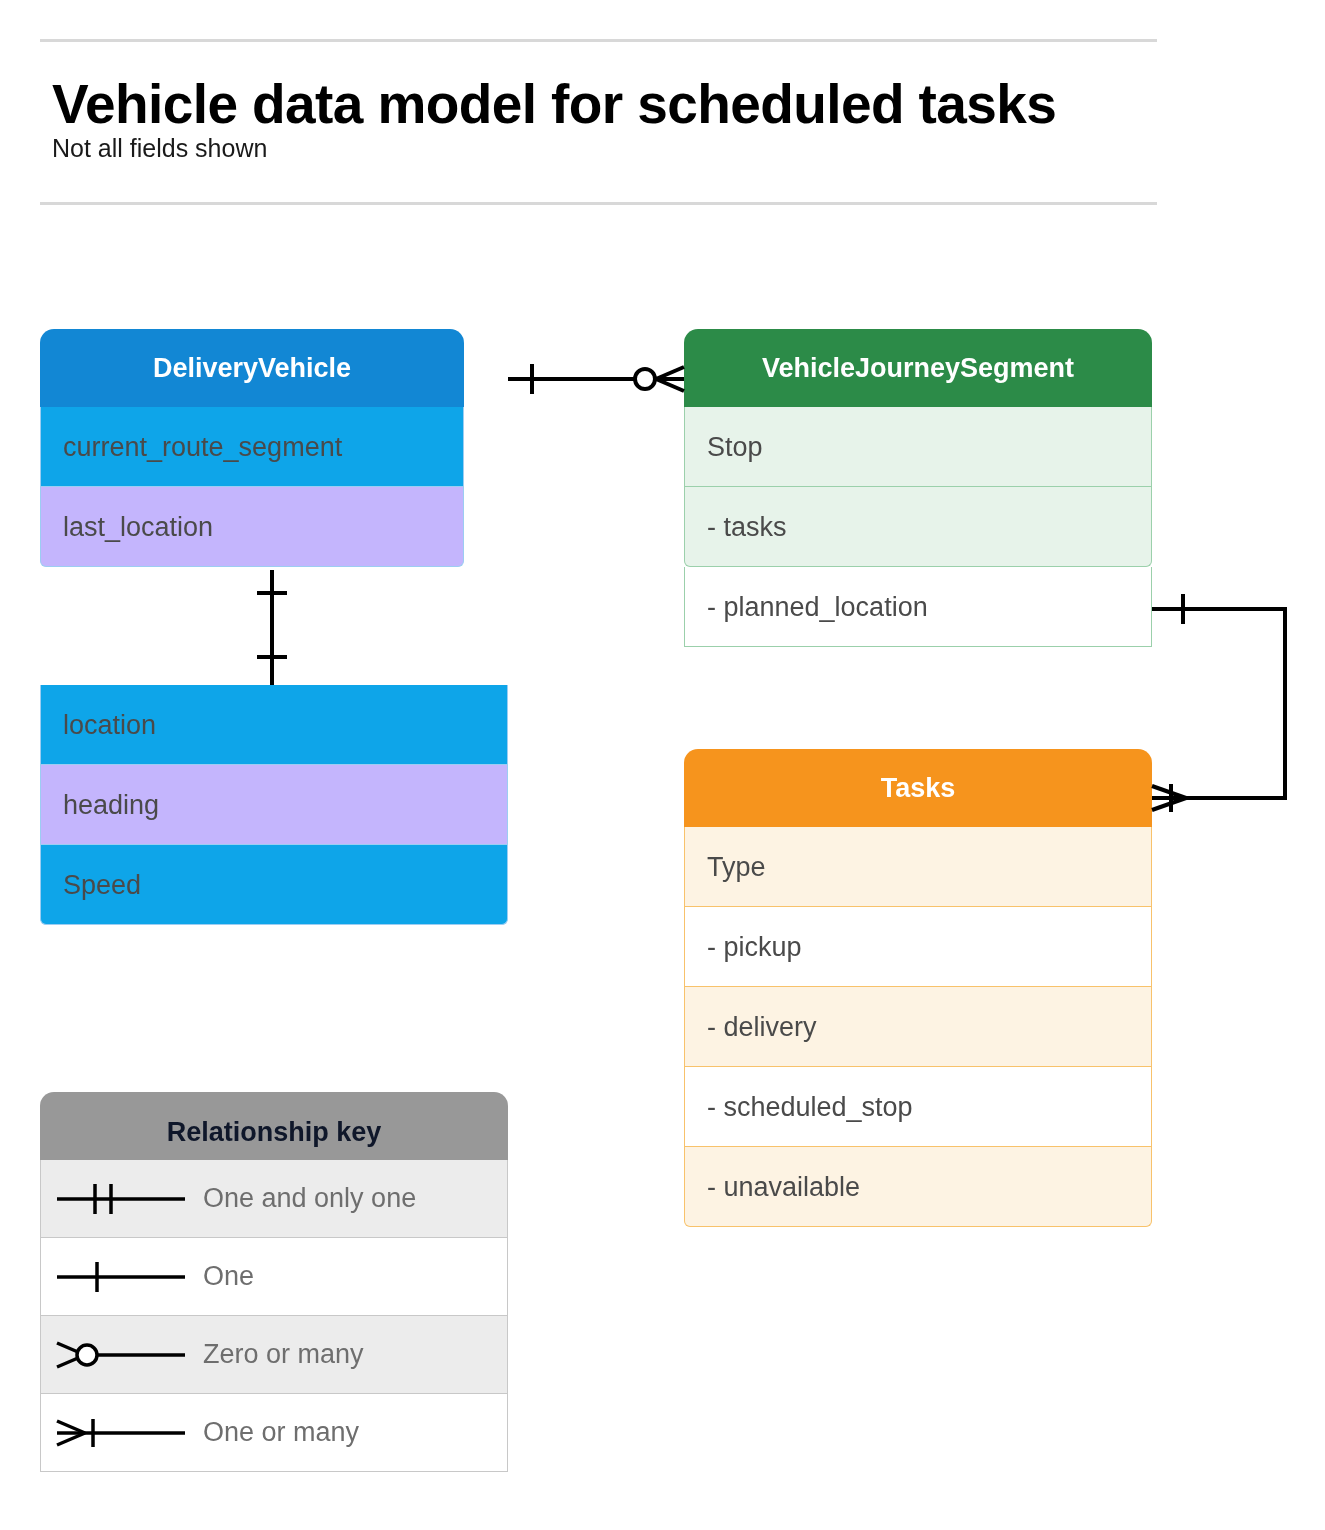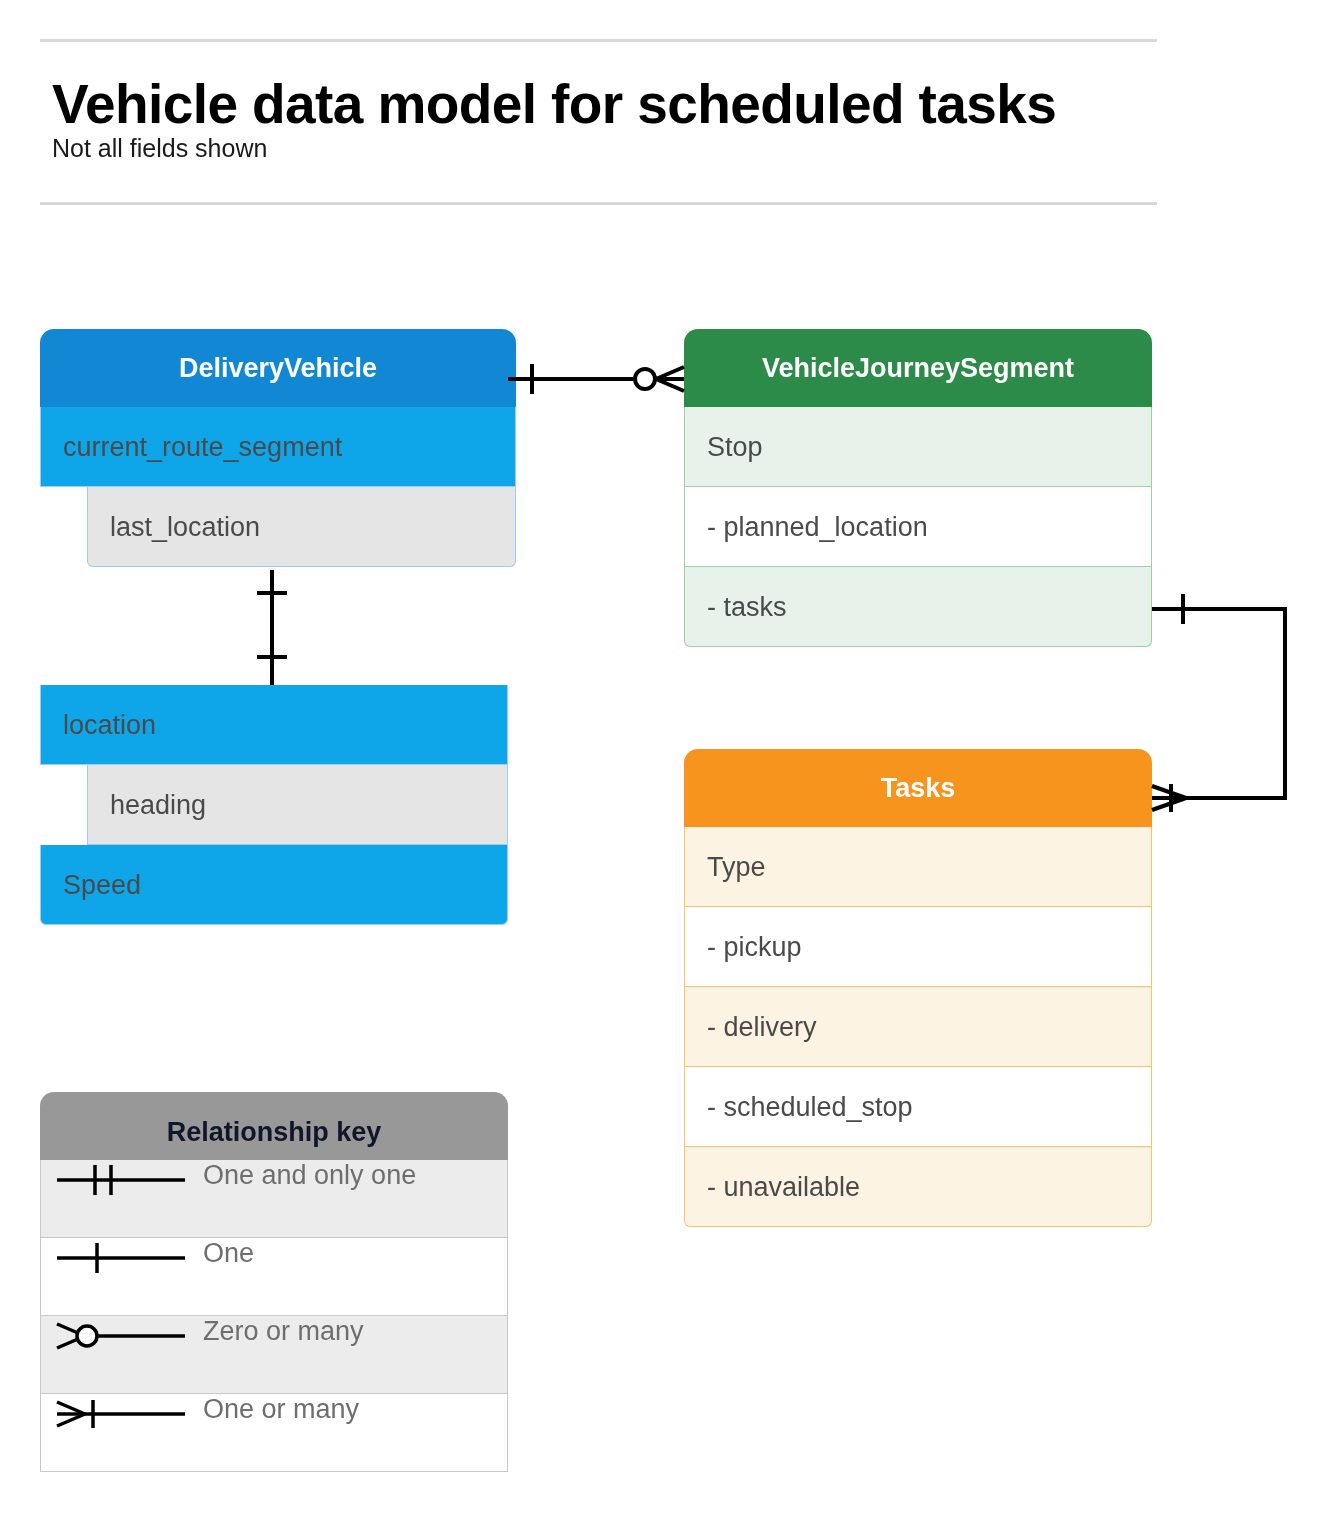--- a/index.html
+++ b/index.html
@@ -79,21 +79,21 @@
   }
   .entity-row.last { border-radius: 0 0 6px 6px; }
 
   
   .theme-blue .entity-header { background: #1287d4; }
   .theme-blue .entity-row {
     border: 1px solid #9ccdf2;
     border-top: none;
   }
   .theme-blue .entity-row.odd  { background: #0ea5e9; }
-  .theme-blue .entity-row.even { background: #e5e5e5; margin-left: 47px; }
+  .theme-blue .entity-row.even { background: #c4b5fd; }
 
   
   .theme-green .entity-header { background: #2c8b48; }
   .theme-green .entity-row {
     border: 1px solid #9bd0ab;
     border-top: none;
   }
   .theme-green .entity-row.odd  { background: #e7f3ea; }
   .theme-green .entity-row.even { background: #ffffff; }
 
@@ -123,21 +123,21 @@
     font-size: 27px;
     font-weight: 700;
     border-radius: 14px 14px 0 0;
   }
   .legend-row {
     height: 78px;
     border: 1px solid #c8c8c8;
     border-top: none;
     box-sizing: border-box;
     display: flex;
-    align-items: flex-start;
+    align-items: center;
   }
   .legend-row.odd  { background: #ececec; }
   .legend-row.even { background: #ffffff; }
   .legend-sym {
     width: 162px;
     flex: 0 0 162px;
     display: flex;
     align-items: center;
     justify-content: center;
   }
@@ -159,31 +159,31 @@
 </head>
 <body>
 
 <div id="page">
 
   <div class="rule" id="rule-top"></div>
   <div id="page-title">Vehicle data model for scheduled tasks</div>
   <div id="page-subtitle">Not all fields shown</div>
   <div class="rule" id="rule-bot"></div>
 
-  <div class="entity theme-blue" style="left:40px; top:329px; width:476px;">
+  <div class="entity theme-blue" style="left:40px; top:329px; width:424px;">
     <div class="entity-header">DeliveryVehicle</div>
     <div class="entity-row odd">current_route_segment</div>
     <div class="entity-row even last">last_location</div>
   </div>
 
   <div class="entity theme-green" style="left:684px; top:329px; width:468px;">
     <div class="entity-header">VehicleJourneySegment</div>
     <div class="entity-row odd">Stop</div>
+    <div class="entity-row odd last">- tasks</div>
     <div class="entity-row even">-  planned_location</div>
-    <div class="entity-row odd last">- tasks</div>
   </div>
 
   <div class="entity theme-blue" style="left:40px; top:685px; width:468px;">
     <div class="entity-row odd">location</div>
     <div class="entity-row even">heading</div>
     <div class="entity-row odd last">Speed</div>
   </div>
 
   <div class="entity theme-orange" style="left:684px; top:749px; width:468px;">
     <div class="entity-header">Tasks</div>

